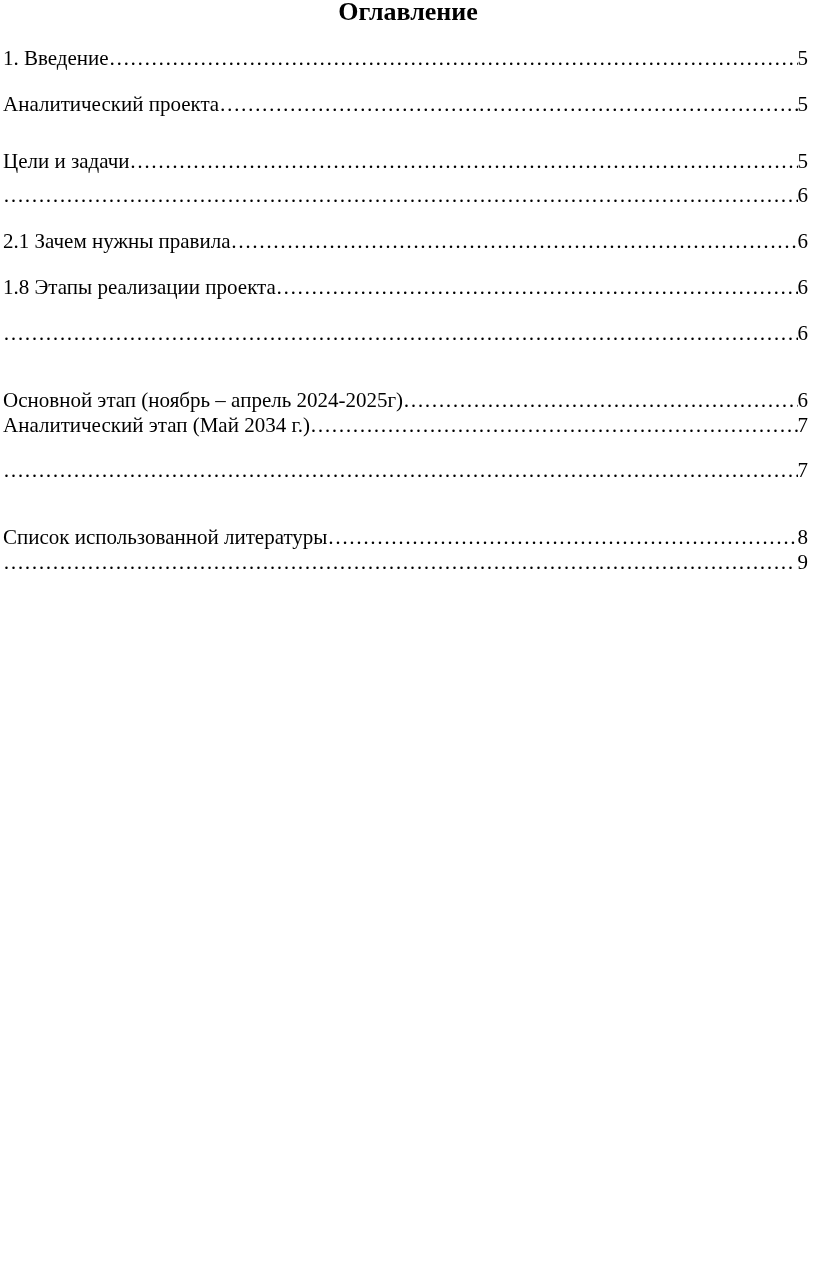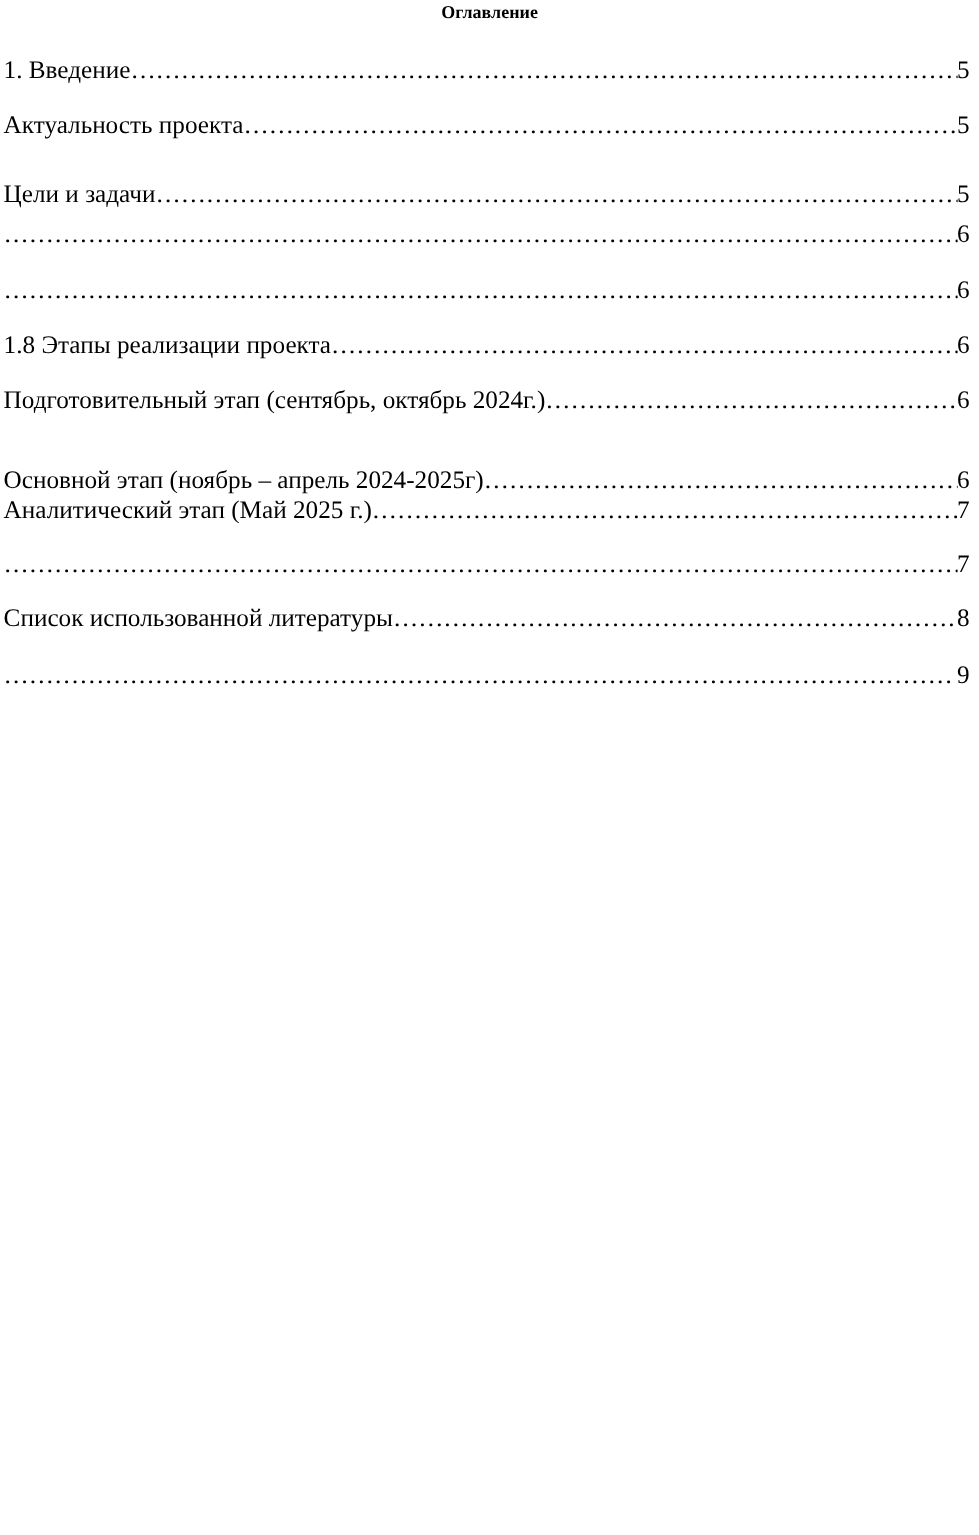--- a/index.html
+++ b/index.html
@@ -17,21 +17,21 @@
     font-size: 21px;
     overflow: hidden;
   }
   .doc-title {
     position: absolute;
     top: 0;
     left: 0;
     width: 100%;
     text-align: center;
     font-weight: 700;
-    font-size: 15px;
+    font-size: 26px;
     line-height: 23px;
   }
   .toc-row {
     position: absolute;
     left: 3px;
     right: 8px;
     height: 46px;
     line-height: 46px;
     display: flex;
     align-items: baseline;
@@ -58,71 +58,71 @@
 
   <div class="doc-title">Оглавление</div>
 
   <div class="toc-row" style="top:35px">
     <span class="toc-label">1. Введение</span>
     <span class="toc-leader">…………………………………………………………………………………………………………………………………………………………</span>
     <span class="toc-page">5</span>
   </div>
 
   <div class="toc-row" style="top:81px">
-    <span class="toc-label">Актуальность проекта</span>
+    <span class="toc-label">Аналитический проекта</span>
     <span class="toc-leader">…………………………………………………………………………………………………………………………………………………………</span>
     <span class="toc-page">5</span>
   </div>
 
   <div class="toc-row" style="top:138px">
     <span class="toc-label">Цели и задачи</span>
     <span class="toc-leader">…………………………………………………………………………………………………………………………………………………………</span>
     <span class="toc-page">5</span>
   </div>
 
   <div class="toc-row" style="top:172px">
     <span class="toc-leader">…………………………………………………………………………………………………………………………………………………………</span>
     <span class="toc-page">6</span>
   </div>
 
   <div class="toc-row" style="top:218px">
+    <span class="toc-label">2.1 Зачем нужны правила</span>
     <span class="toc-leader">…………………………………………………………………………………………………………………………………………………………</span>
     <span class="toc-page">6</span>
   </div>
 
   <div class="toc-row" style="top:264px">
     <span class="toc-label">1.8 Этапы реализации проекта</span>
     <span class="toc-leader">…………………………………………………………………………………………………………………………………………………………</span>
     <span class="toc-page">6</span>
   </div>
 
   <div class="toc-row" style="top:310px">
-    <span class="toc-label">Подготовительный этап (сентябрь, октябрь 2024г.)</span>
     <span class="toc-leader">…………………………………………………………………………………………………………………………………………………………</span>
     <span class="toc-page">6</span>
   </div>
 
   <div class="toc-row" style="top:377px">
     <span class="toc-label">Основной этап (ноябрь – апрель 2024-2025г)</span>
     <span class="toc-leader">…………………………………………………………………………………………………………………………………………………………</span>
     <span class="toc-page">6</span>
   </div>
 
   <div class="toc-row" style="top:402px">
-    <span class="toc-label">Аналитический этап (Май 2025 г.)</span>
+    <span class="toc-label">Аналитический этап (Май 2034 г.)</span>
     <span class="toc-leader">…………………………………………………………………………………………………………………………………………………………</span>
     <span class="toc-page">7</span>
   </div>
 
   <div class="toc-row" style="top:447px">
     <span class="toc-leader">…………………………………………………………………………………………………………………………………………………………</span>
     <span class="toc-page">7</span>
   </div>
 
-  <div class="toc-row" style="top:492px">
+  <div class="toc-row" style="top:514px">
     <span class="toc-label">Список использованной литературы</span>
     <span class="toc-leader">…………………………………………………………………………………………………………………………………………………………</span>
     <span class="toc-page">8</span>
   </div>
 
   <div class="toc-row" style="top:539px">
     <span class="toc-leader">…………………………………………………………………………………………………………………………………………………………</span>
     <span class="toc-page"> 9</span>
   </div>
 

